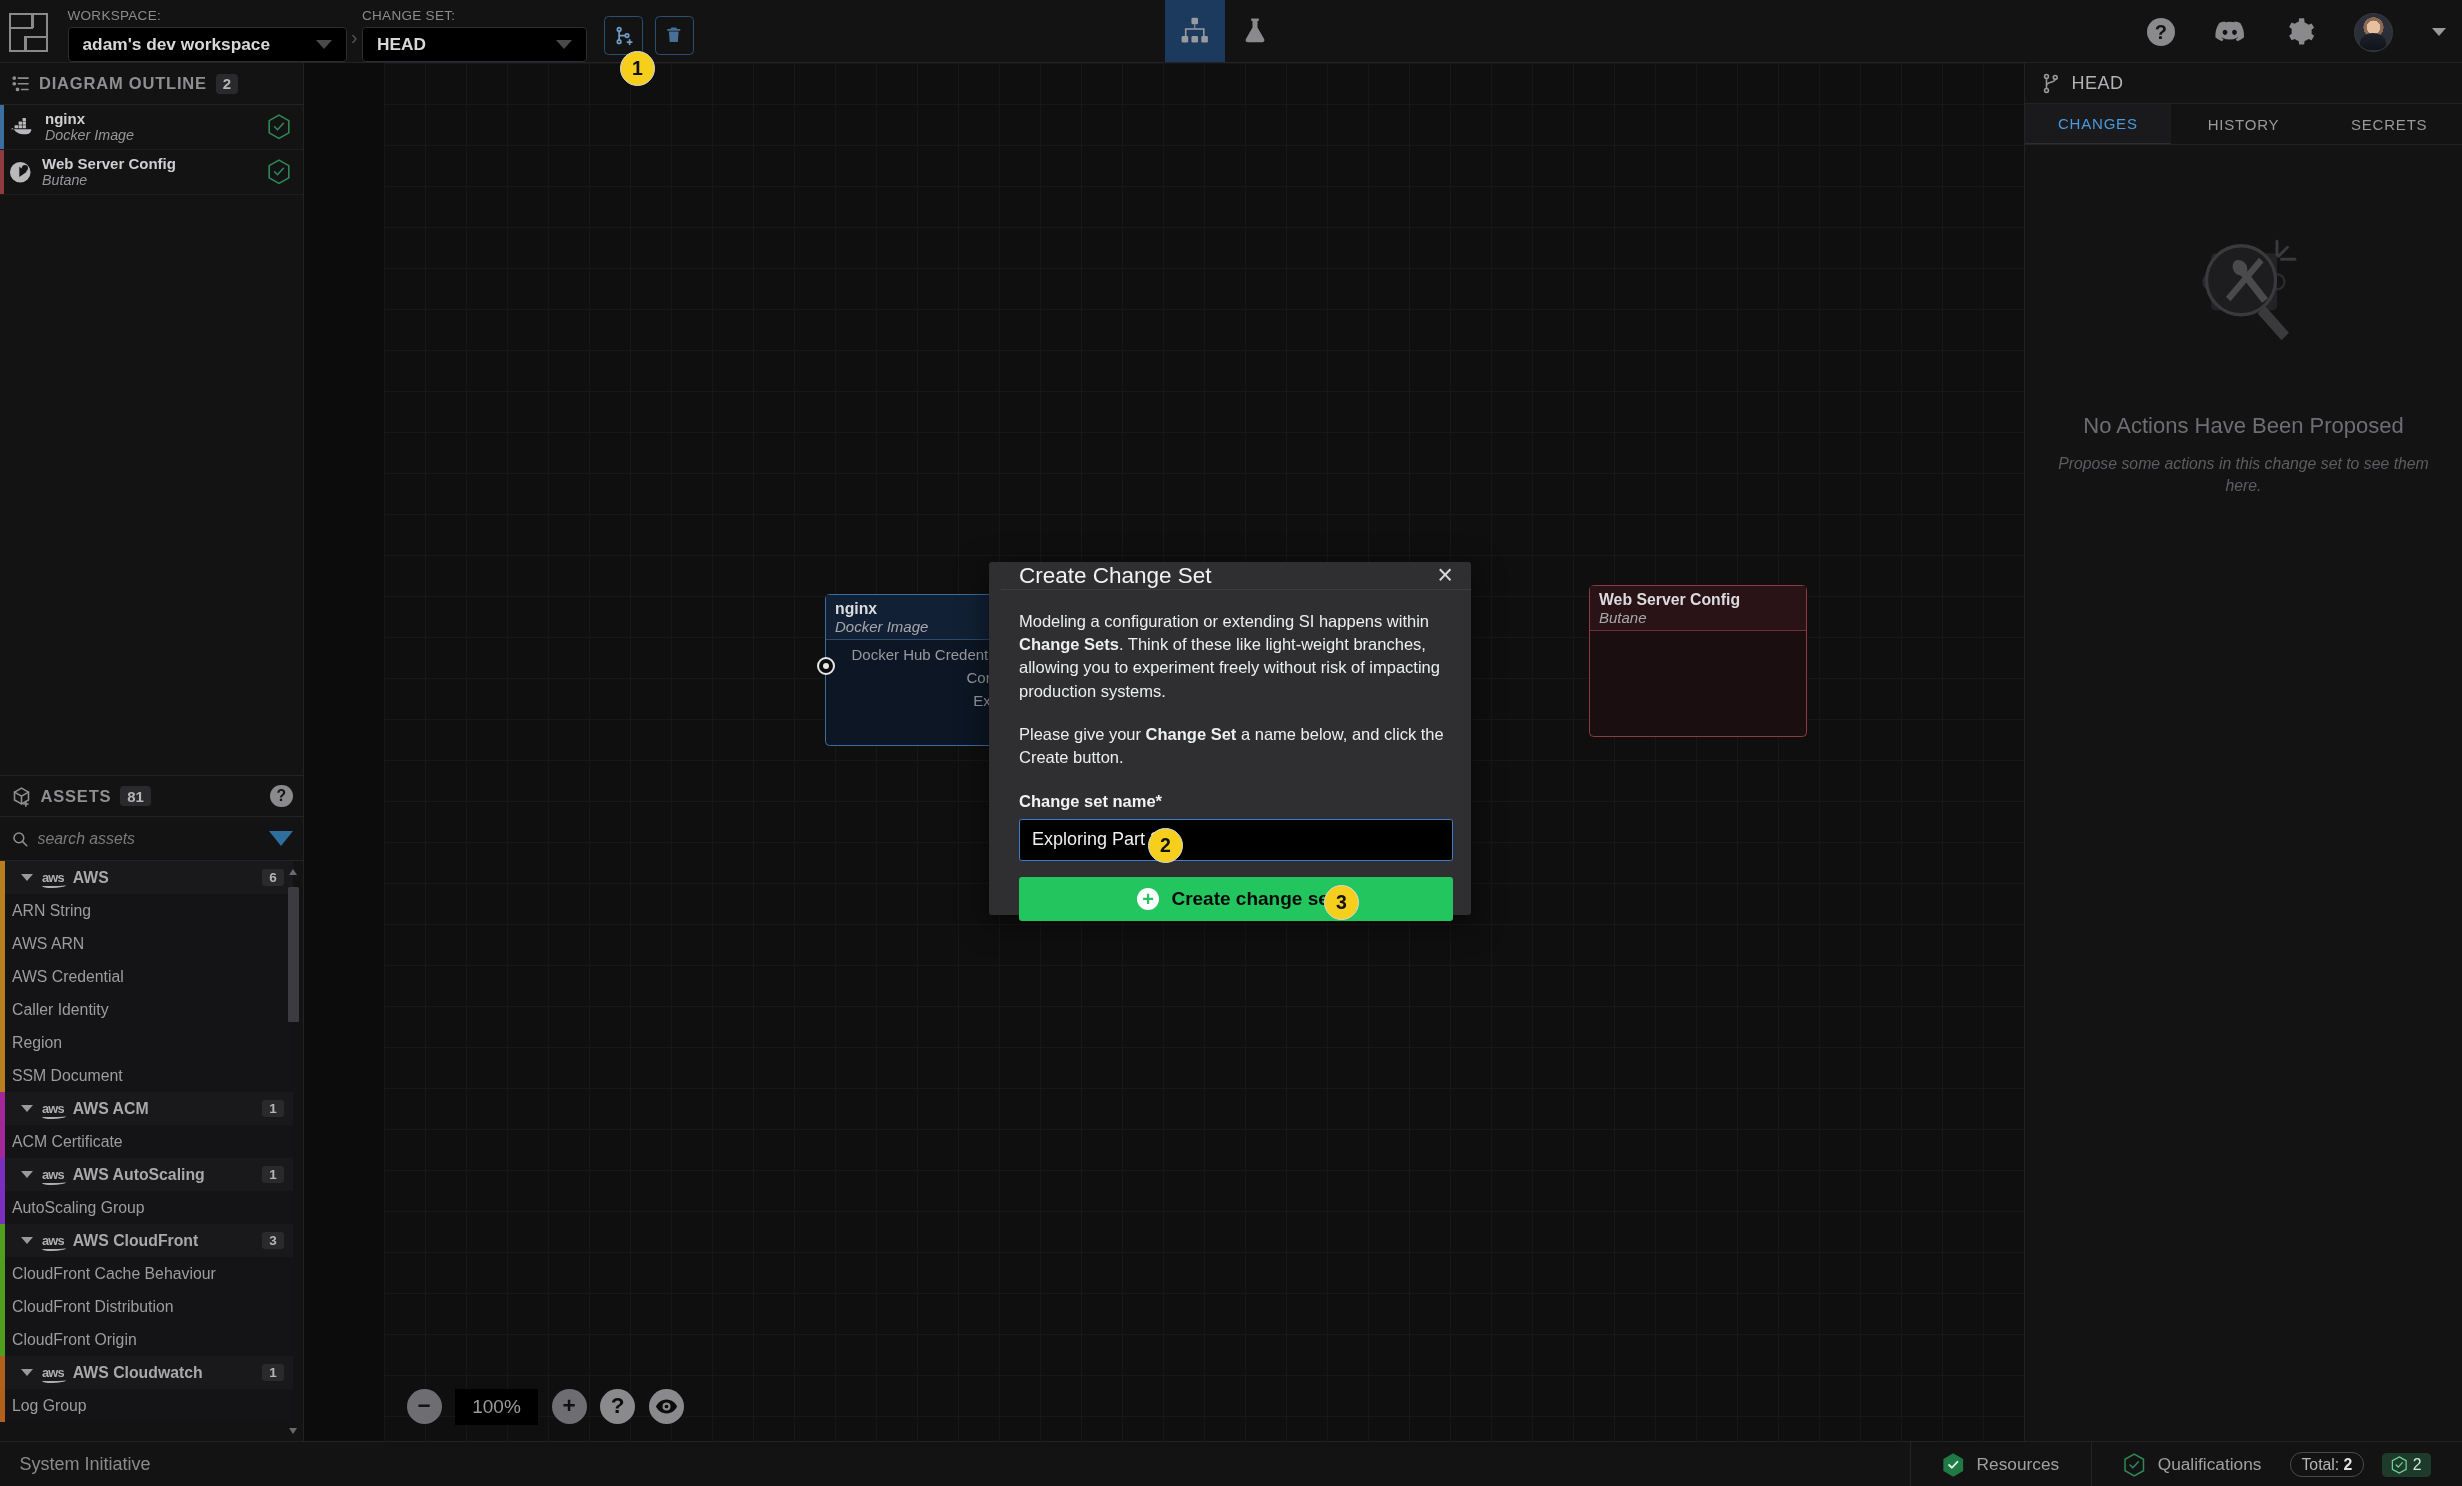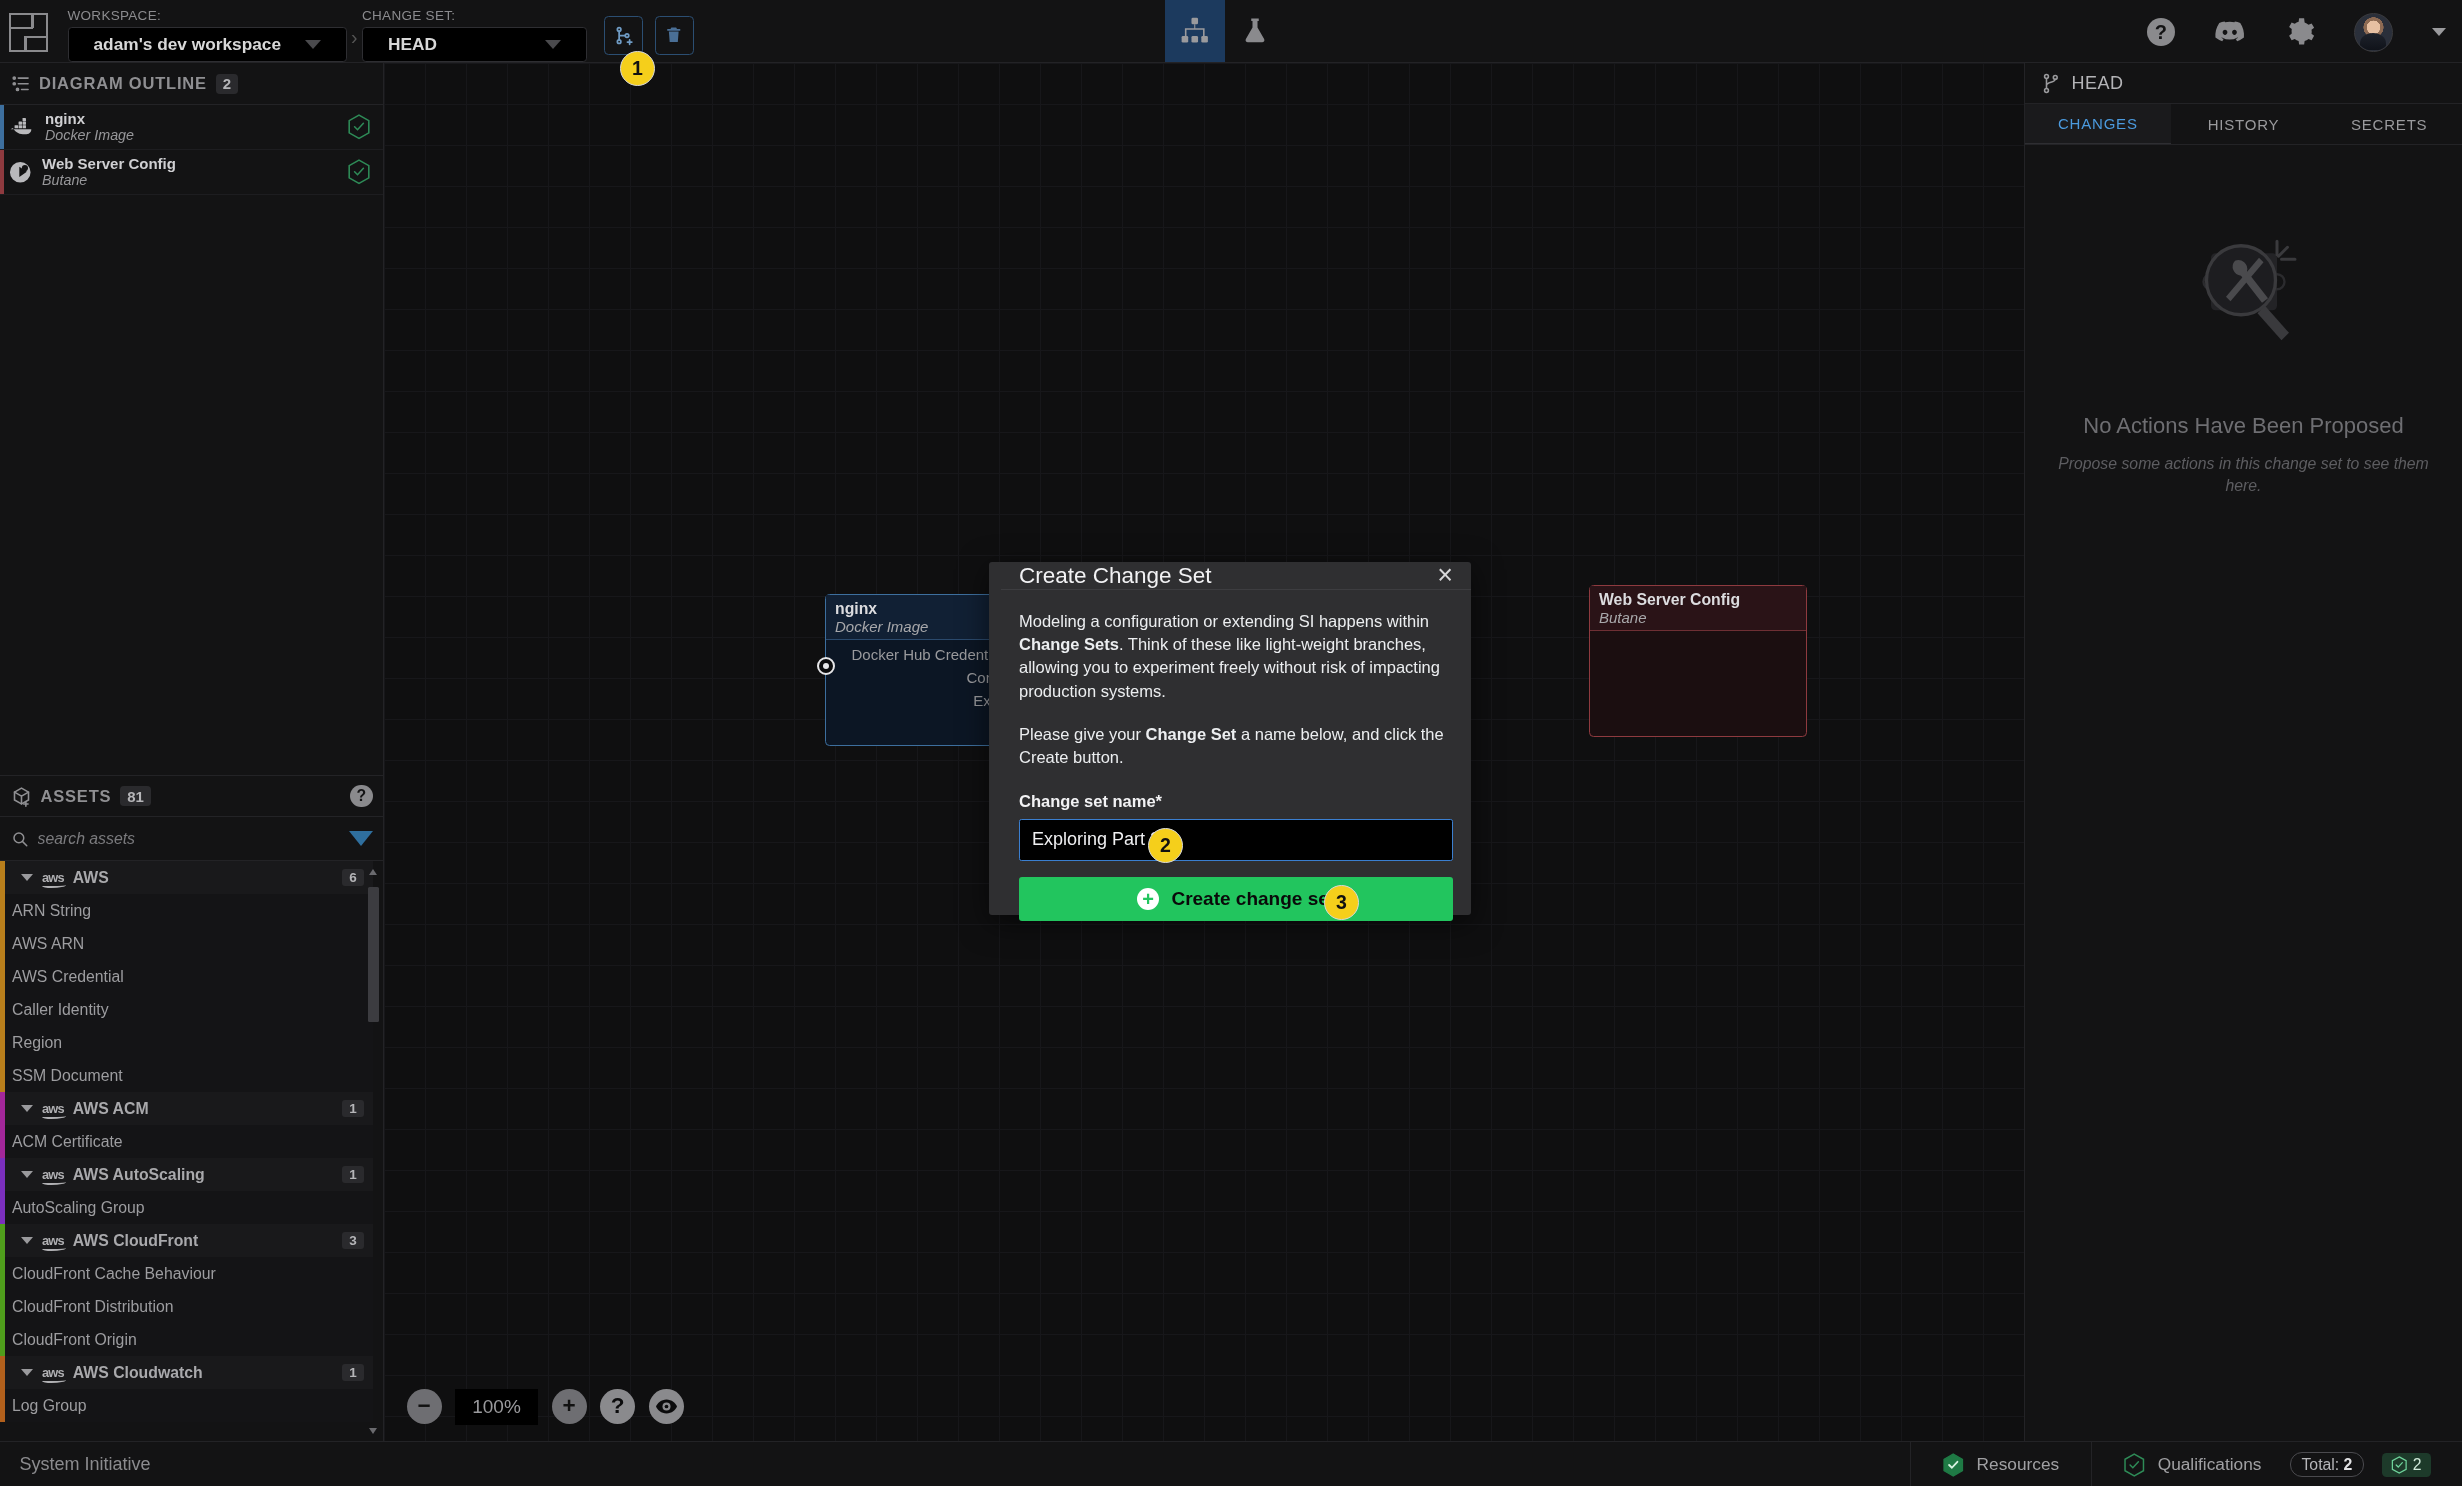--- a/index.html
+++ b/index.html
@@ -32,21 +32,21 @@
   .logo-v1 { position:absolute; left:58%; top:0; width:2.3px; height:38%; background:#8a8a8d;}
   .logo-v2 { position:absolute; left:38%; top:60%; width:2.3px; height:40%; background:#8a8a8d;}
 
   .field-group { margin-left: 19.5px; margin-bottom: 0; }
   .field-label {
     font-size: 13.5px; color: #8b8b8e; letter-spacing: 0.3px;
     margin-bottom: 3.8px; font-family: "Liberation Sans", sans-serif;
   }
   .select-box {
     height: 35px; background: #000; border: 0.8px solid #2e2e32; border-radius: 3.8px;
-    display: flex; align-items: center; padding: 0 25px;
+    display: flex; align-items: center; padding: 0 14px;
     font-size: 17.3px; color: #d8d8d8; font-weight: bold; position: relative;
   }
   .select-ws { width: 279px; }
   .select-cs { width: 225px; }
   .caret-dn {
     width: 0; height: 0; border-left: 8.3px solid transparent; border-right: 8.3px solid transparent;
     border-top: 9px solid #4a4a4d; margin-left: auto;
   }
   .breadcrumb-arrow { color: #555; font-size: 19.5px; margin: 0 1.5px 13.5px 4.5px; }
 
@@ -88,21 +88,21 @@
   }
   .badge-num {
     position: absolute; width: 35px; height: 35px; border-radius: 50%;
     background: #f5cf1b; border: 1.5px solid #d8d8d8;
     color: #111; font-size: 19.5px; font-weight: bold;
     display: flex; align-items: center; justify-content: center; z-index: 60;
   }
 
   
   #left {
-    position: absolute; left: 0; top: 63px; width: 384px; height: 1378px;
+    position: absolute; left: 0; top: 63px; width: 304px; height: 1378px;
     background: #131314; border-right: 0.8px solid #232326;
     display: flex; flex-direction: column;
   }
   .panel-head {
     height: 42px; display: flex; align-items: center; gap: 9px;
     padding: 0 10.5px; border-bottom: 0.8px solid #232326; flex: none;
   }
   .panel-title { font-size: 16.5px; color: #8f8f92; letter-spacing: 0.8px; font-weight: bold; }
   .count-pill {
     background: #2a2a2d; color: #b5b5b8; font-size: 15px; font-weight: bold;

